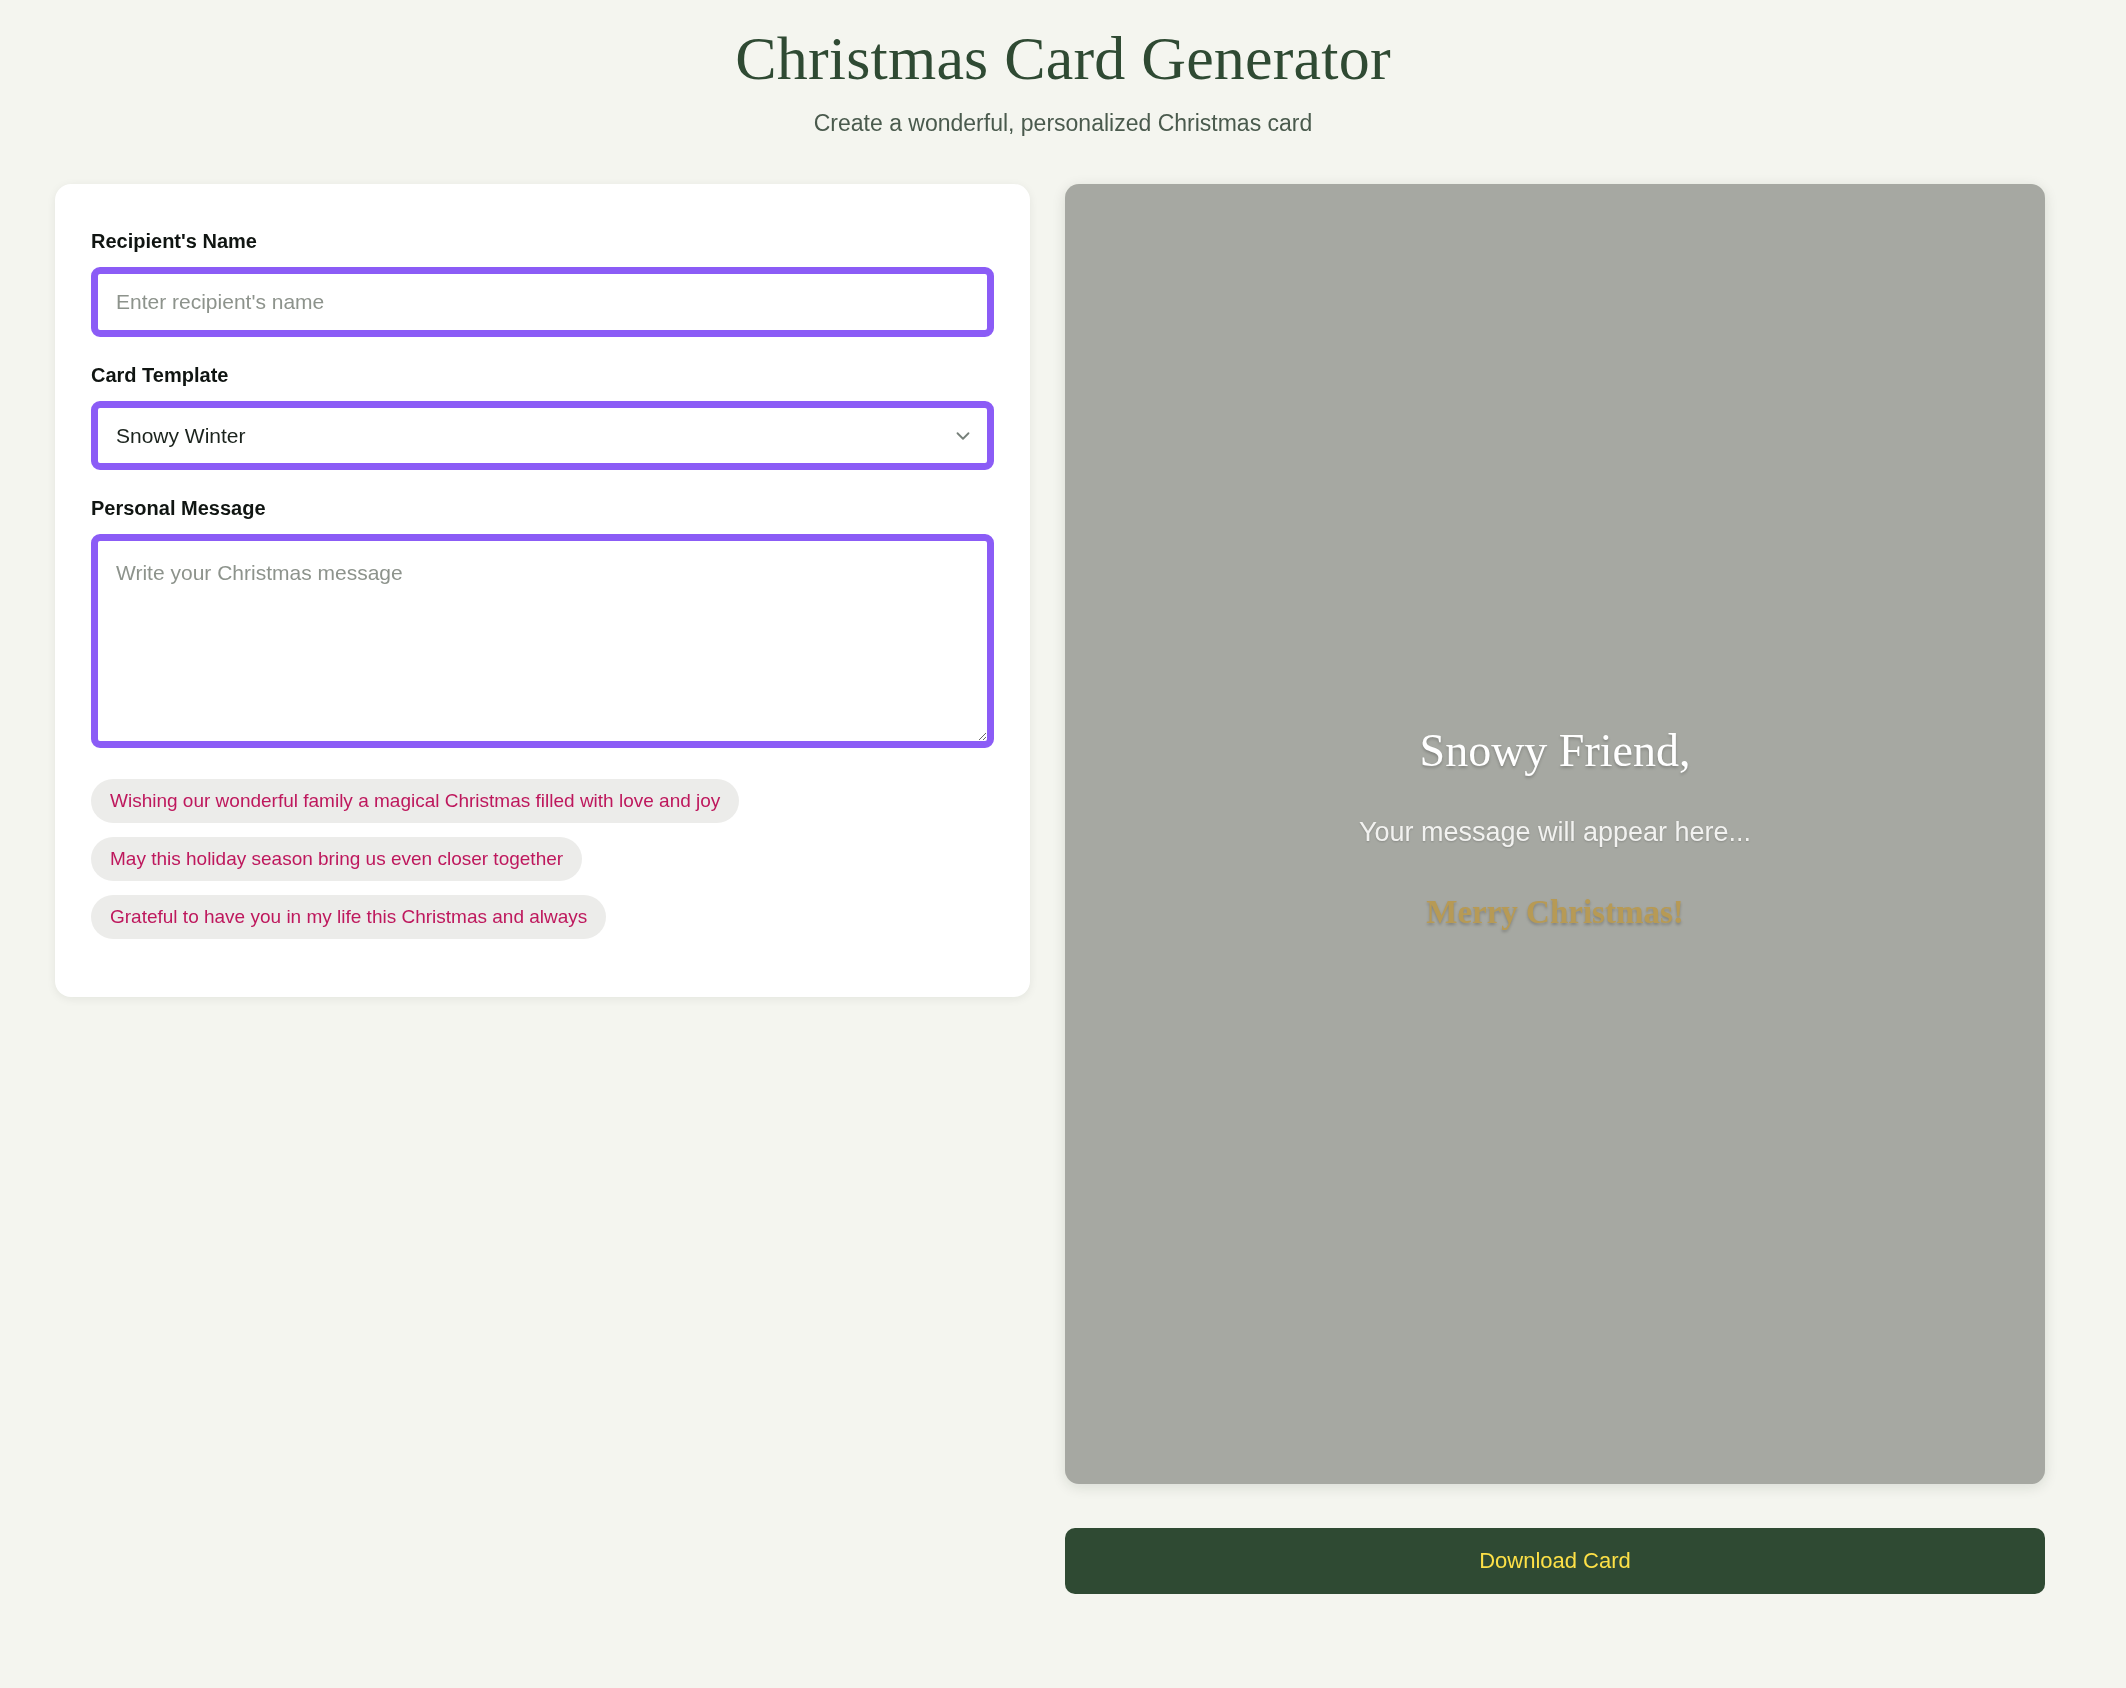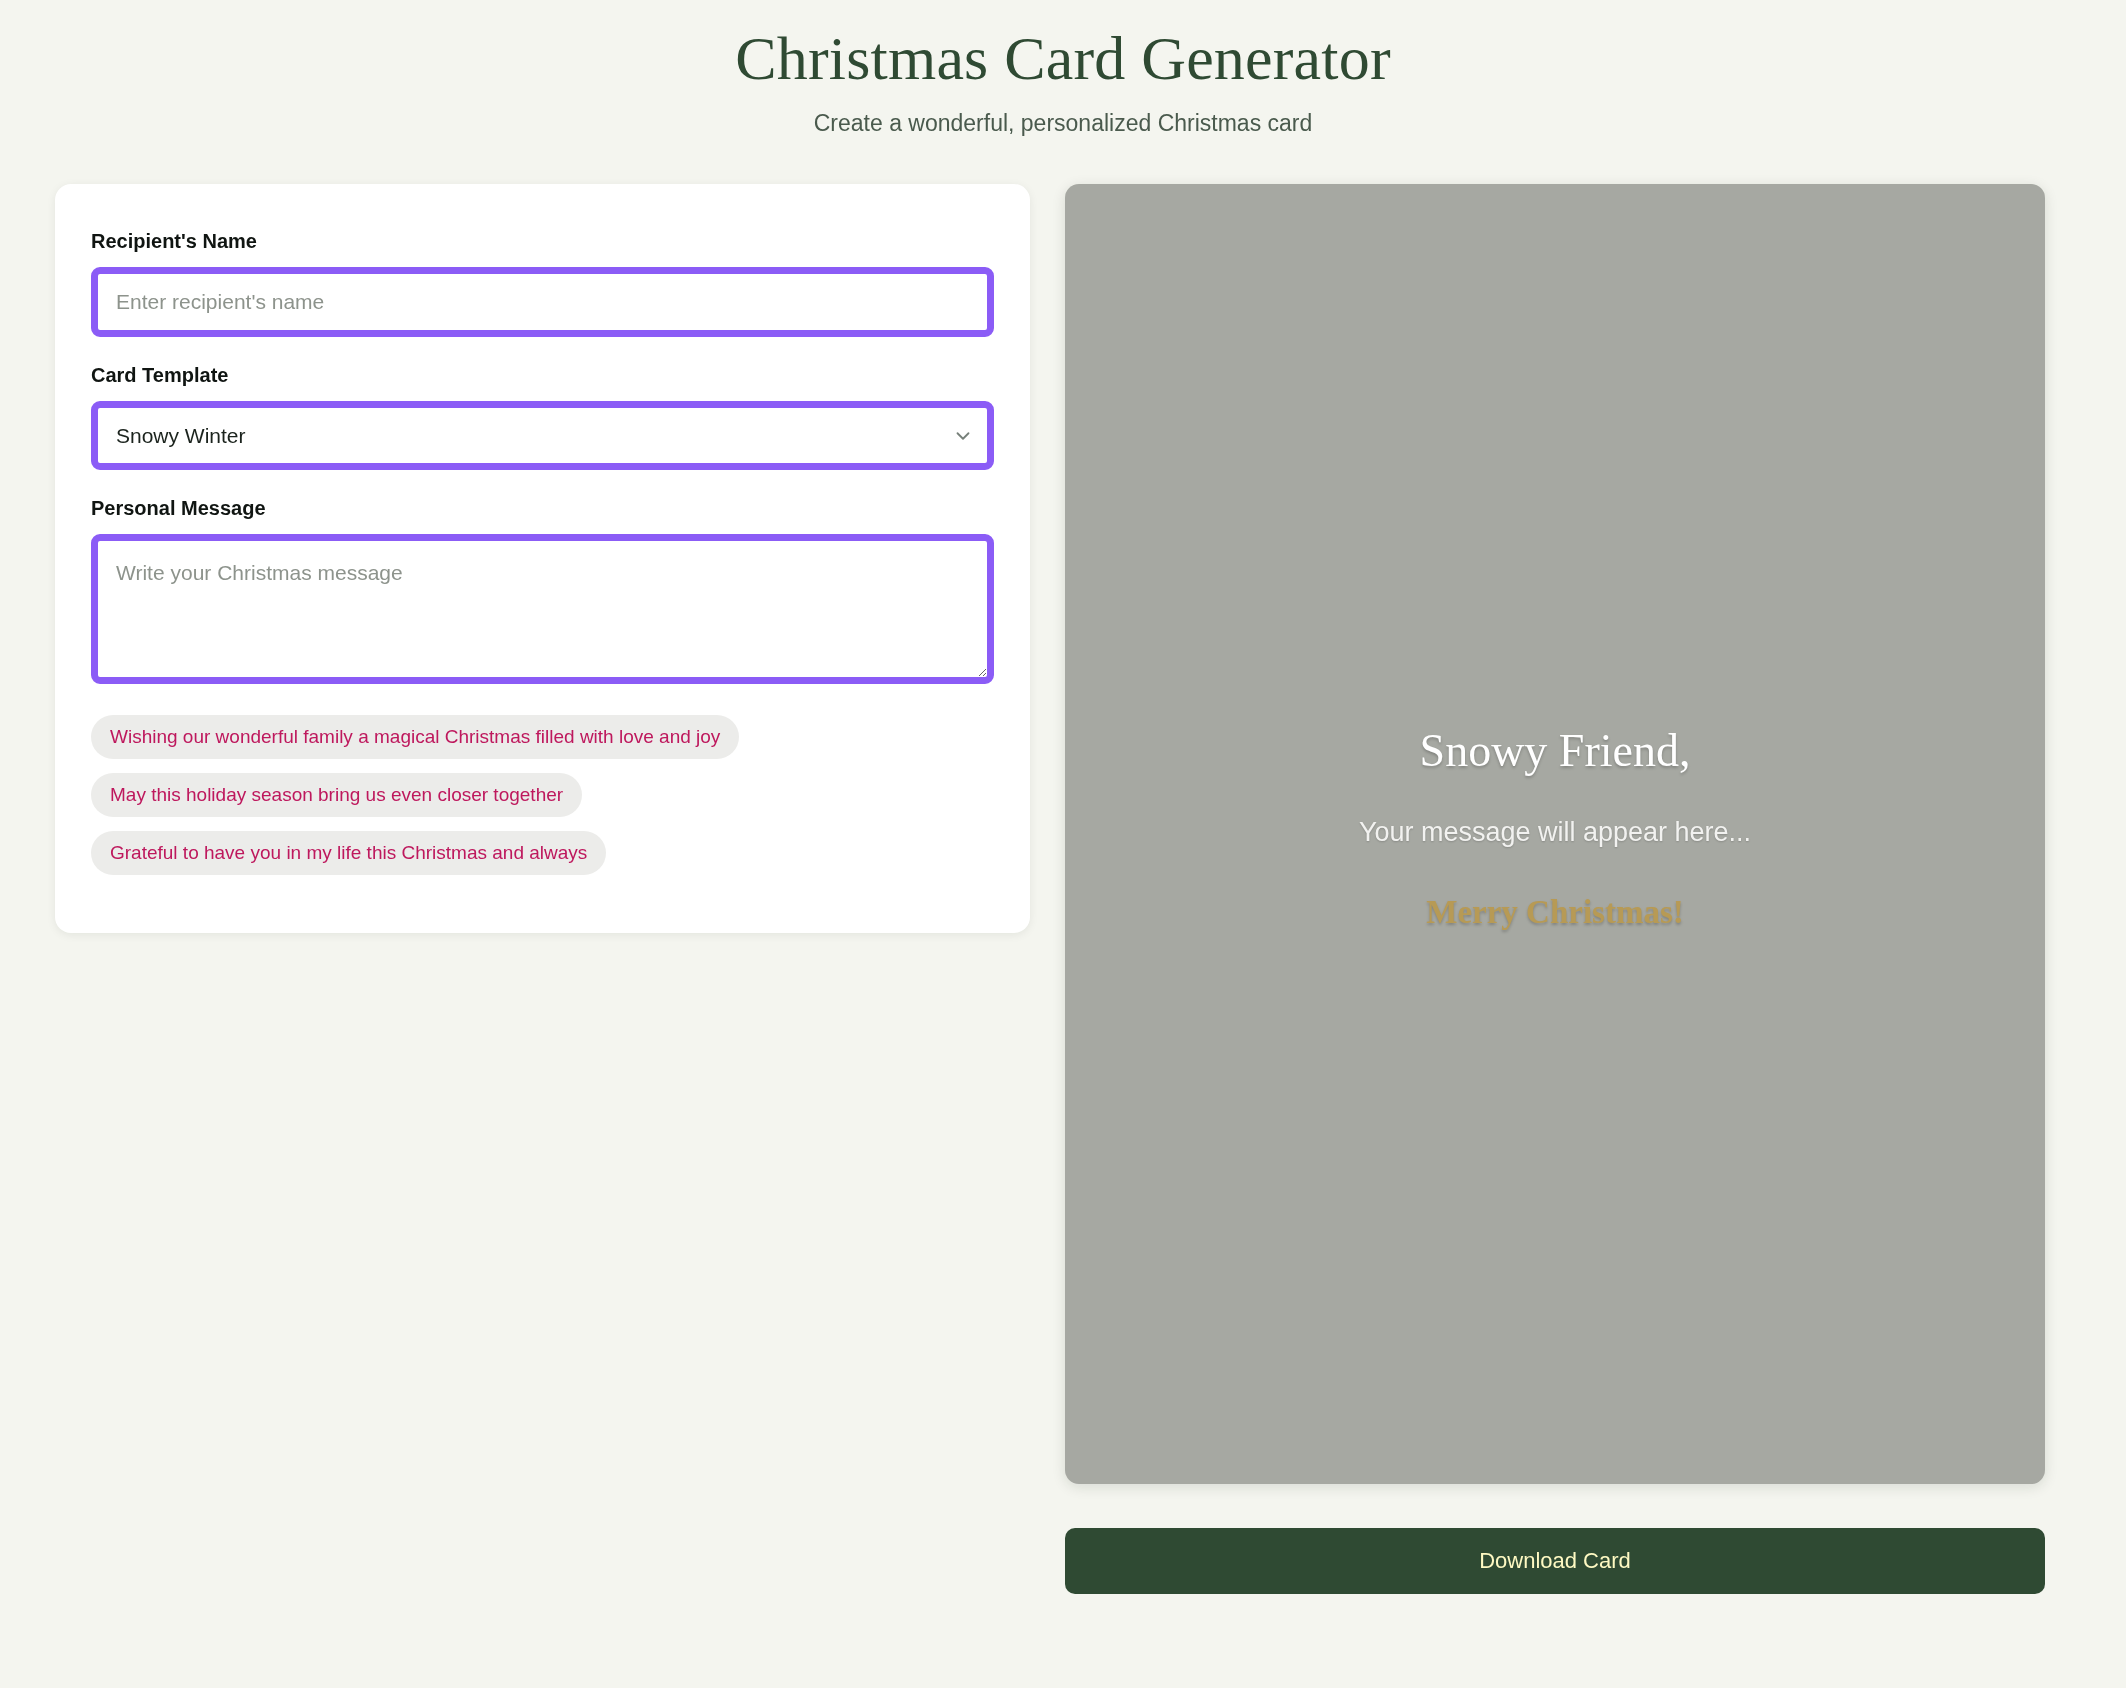--- a/index.html
+++ b/index.html
@@ -99,21 +99,21 @@
     position: absolute;
     right: 20px;
     top: 50%;
     transform: translateY(-50%);
     pointer-events: none;
     color: #77807a;
     display: flex;
   }
 
   .textarea-box {
-    height: 150px;
+    height: 214px;
     resize: vertical;
     line-height: 1.35;
     padding-top: 18px;
   }
 
   .suggestions-label {
     display: block;
     font-size: 20px;
     font-weight: bold;
     color: #101512;
@@ -177,21 +177,21 @@
     color: #b79a55;
     text-shadow: 0 2px 3px rgba(0,0,0,0.22);
     margin: 46px 0 0 0;
   }
 
   .download-btn {
     margin-top: 44px;
     width: 100%;
     height: 66px;
     background: #2f4a33;
-    color: #fef9c3;
+    color: #fde047;
     border: none;
     border-radius: 10px;
     font-size: 22px;
     font-family: "Liberation Sans", sans-serif;
     cursor: pointer;
   }
 </style>
 </head>
 <body>
 

